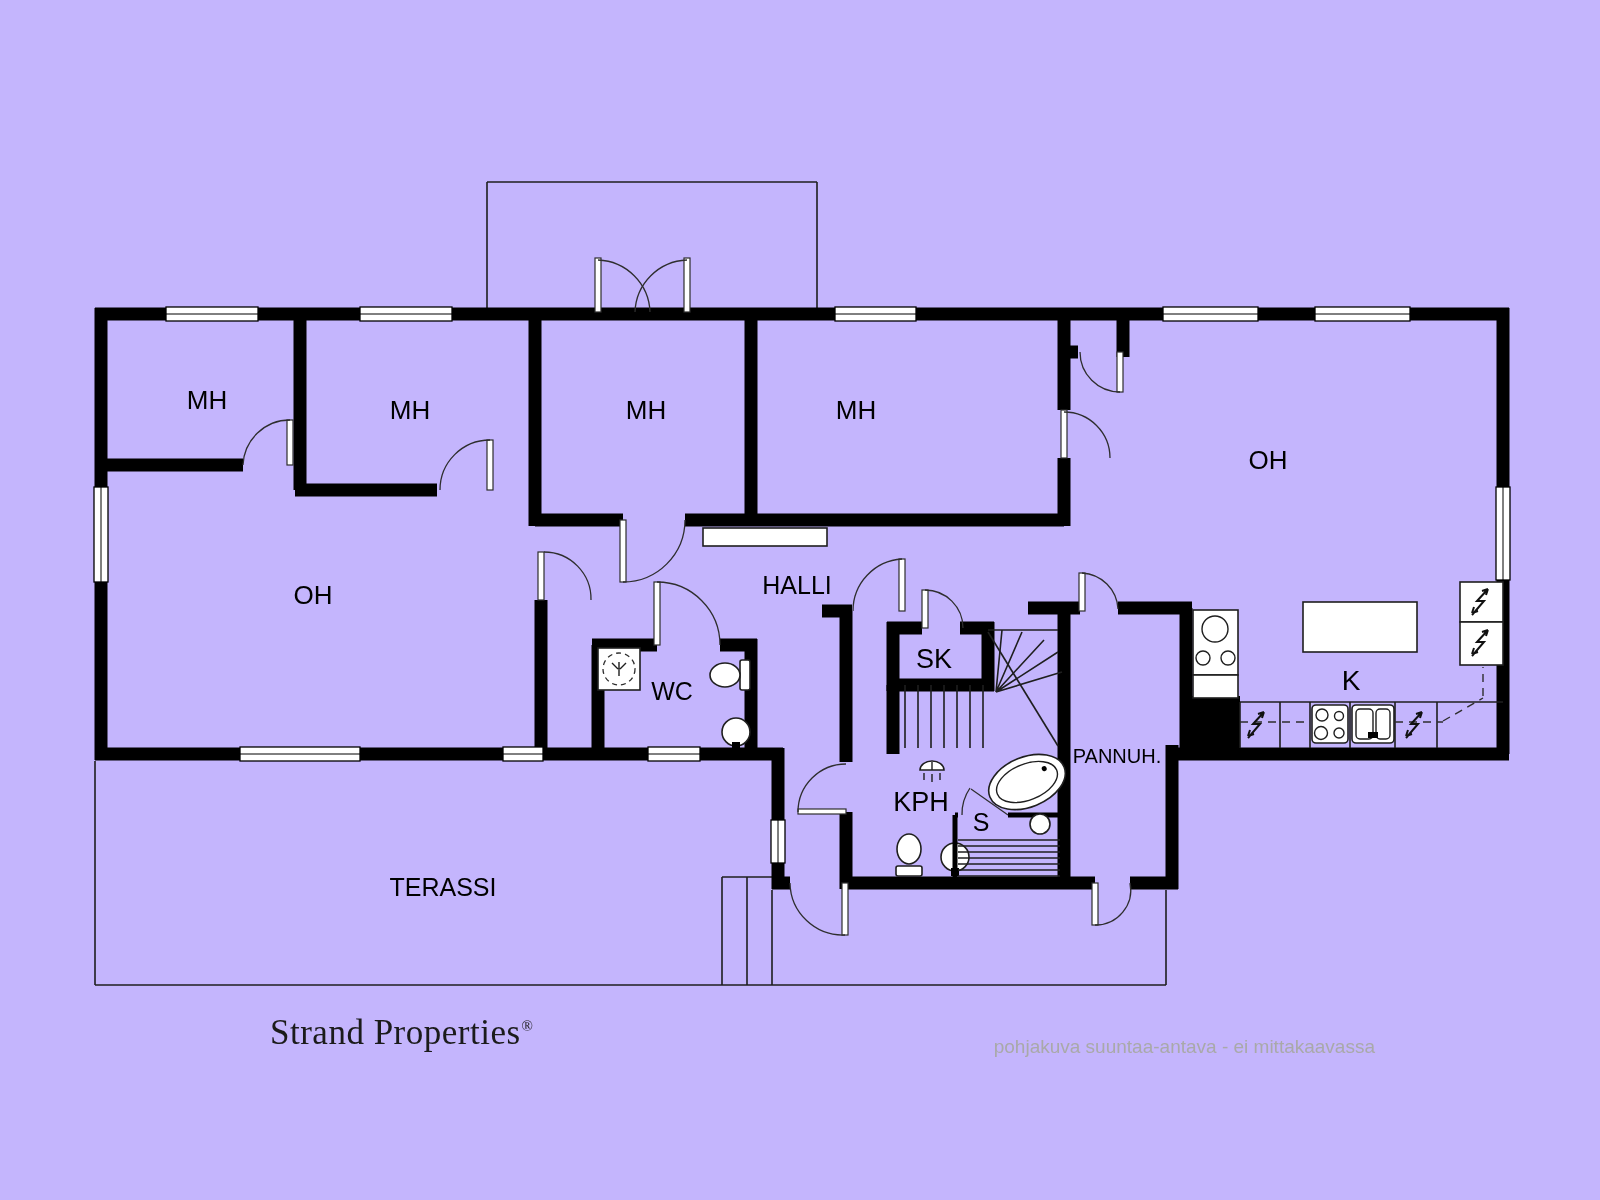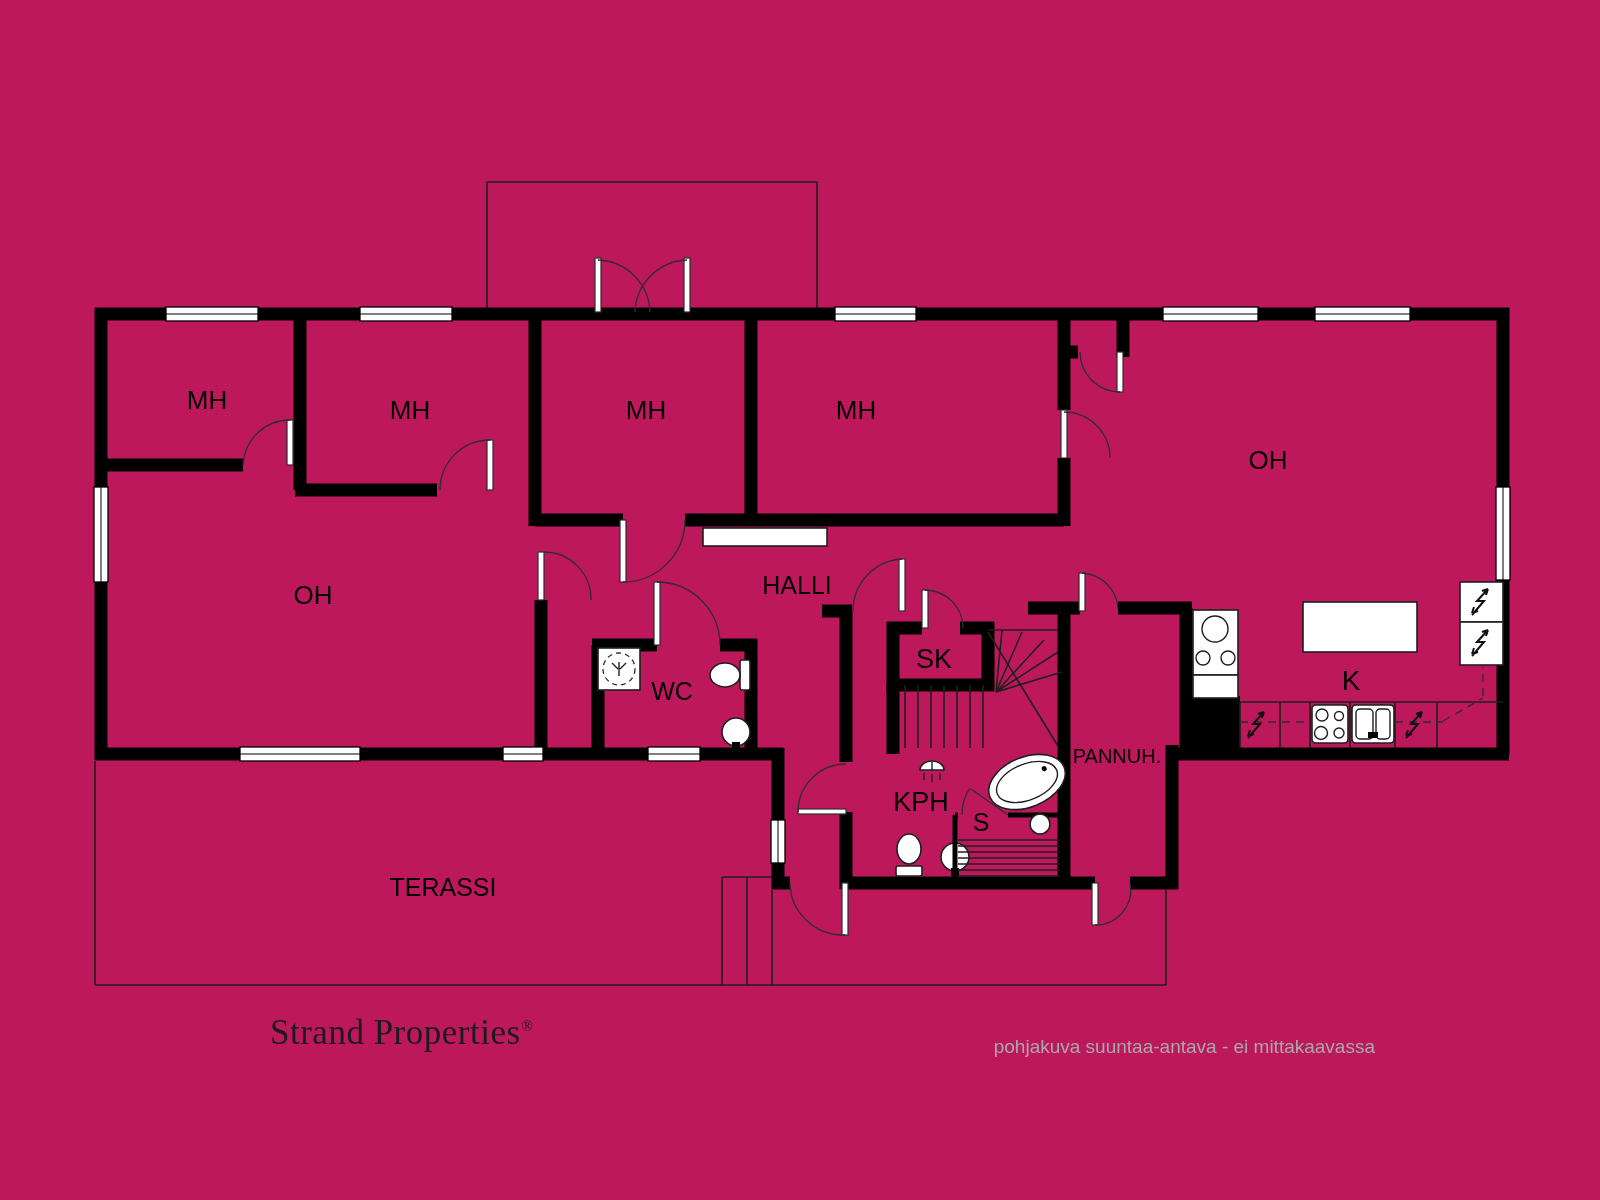--- a/index.html
+++ b/index.html
@@ -1,16 +1,16 @@
 <!DOCTYPE html>
 <html><head>
 <meta charset="utf-8">
 <style>
   html,body{margin:0;padding:0;background:#fff;}
-  .stage{position:relative;width:1600px;height:1200px;background:#be185d;overflow:hidden;}
+  .stage{position:relative;width:1600px;height:1200px;background:#c4b5fd;overflow:hidden;}
   .wall{stroke:#000;stroke-width:13;fill:none;}
   .wallthin{stroke:#000;stroke-width:5;fill:none;}
   .thin{stroke:#1f1f1f;stroke-width:1.6;fill:none;}
   .fix{fill:#fff;stroke:#1f1f1f;stroke-width:1.6;}
   .fixl{stroke:#1f1f1f;stroke-width:1.4;fill:none;}
   .arc{stroke:#2e2e2e;stroke-width:1.3;fill:none;}
   .leaf{fill:#fff;stroke:#2e2e2e;stroke-width:1.2;}
   .dash{stroke:#2e2e2e;stroke-width:1.4;fill:none;stroke-dasharray:8 6;}
   .dashc{stroke:#2e2e2e;stroke-width:1.3;fill:none;stroke-dasharray:5 4;}
   .win{fill:#fff;stroke:#000;stroke-width:1.3;}

